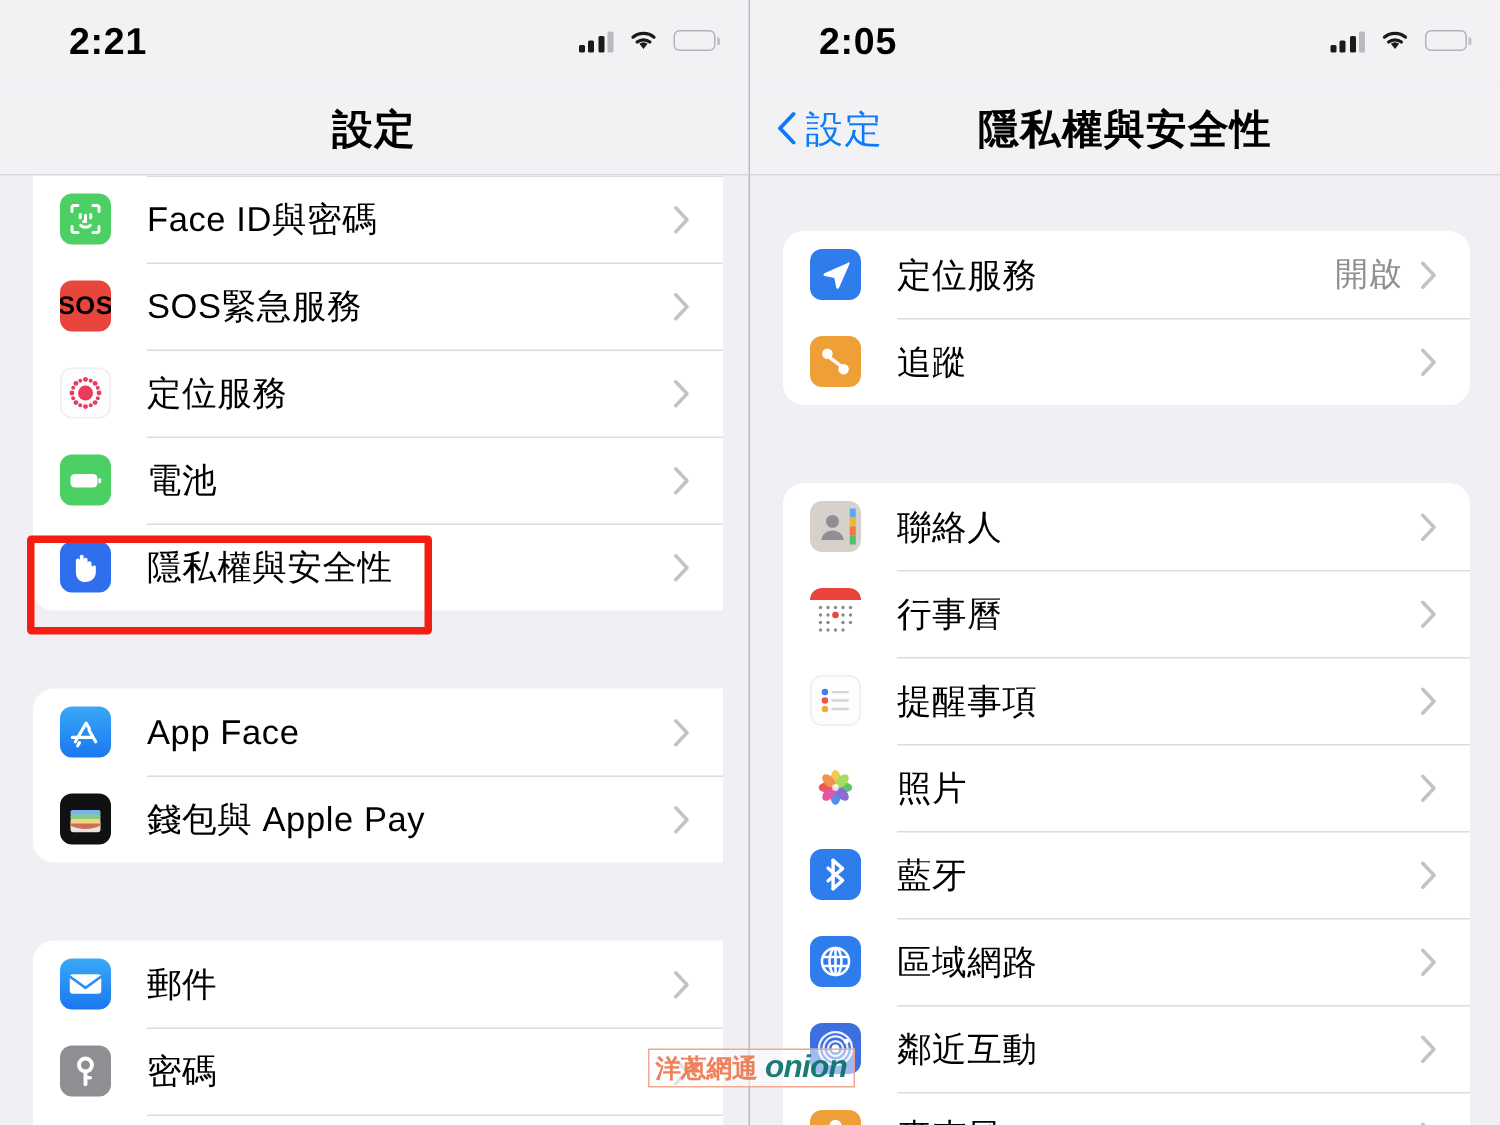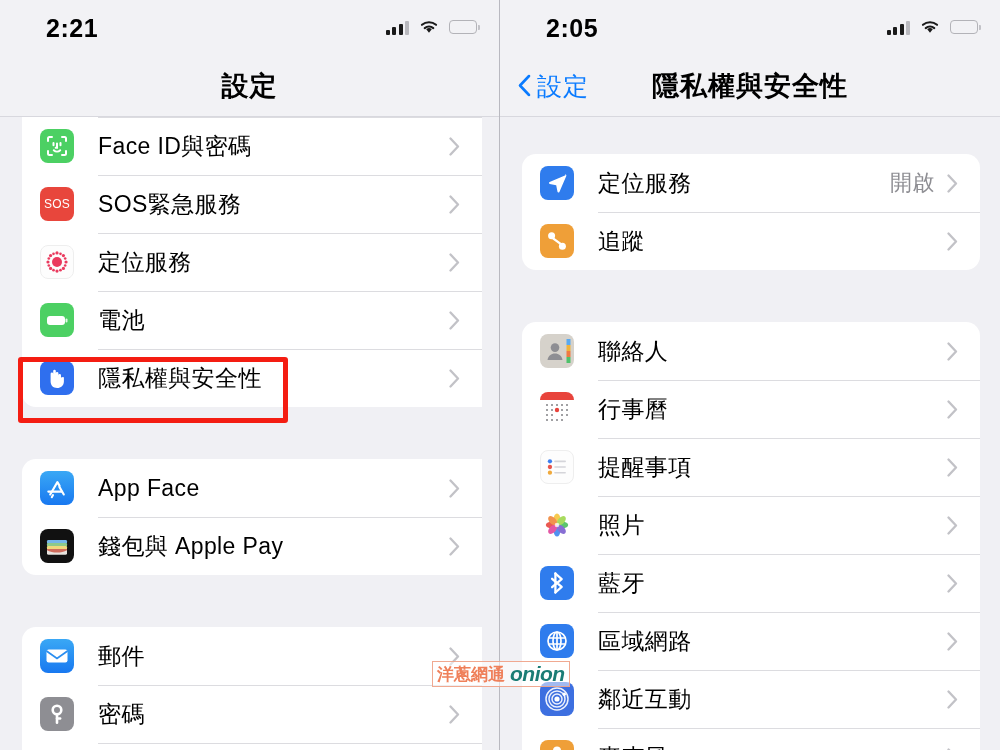--- a/index.html
+++ b/index.html
@@ -218,21 +218,21 @@
     border: 5px solid #f41d12;
     border-radius: 3px;
     pointer-events: none;
     z-index: 40;
   }
 
   
   .watermark {
     position: absolute;
     left: 432px;
-    top: 661px;
+    top: 699px;
     z-index: 60;
     display: flex;
     align-items: center;
     height: 26px;
     border: 1.5px solid #f0a58c;
     opacity: .95;
     background: rgba(255,255,255,0.55);
   }
   .wm-cn {
     font-size: 17px;
@@ -302,21 +302,21 @@
           </span>
           <span class="row-label">Face ID與密碼</span>
           <span class="chev">
               <svg width="11" height="19" viewBox="0 0 11 19">
                 <path d="M1.5 1.5L9 9.5l-7.5 8" stroke="#c2c2c7" stroke-width="2.3" fill="none" stroke-linecap="round" stroke-linejoin="round"></path>
               </svg>
             </span>
         </div>
 
         <div class="row">
-          <span class="icon" style="background:#e8463c;color:#ffffff;font-size:12px;font-weight:normal;letter-spacing:.3px">SOS</span>
+          <span class="icon" style="background:#e8463c;color:#000000;font-size:17px;font-weight:bold;letter-spacing:.3px">SOS</span>
           <span class="row-label">SOS緊急服務</span>
           <span class="chev">
               <svg width="11" height="19" viewBox="0 0 11 19">
                 <path d="M1.5 1.5L9 9.5l-7.5 8" stroke="#c2c2c7" stroke-width="2.3" fill="none" stroke-linecap="round" stroke-linejoin="round"></path>
               </svg>
             </span>
         </div>
 
         <div class="row">
           <span class="icon" style="background:#fdfdfd;border:1px solid #eee">

